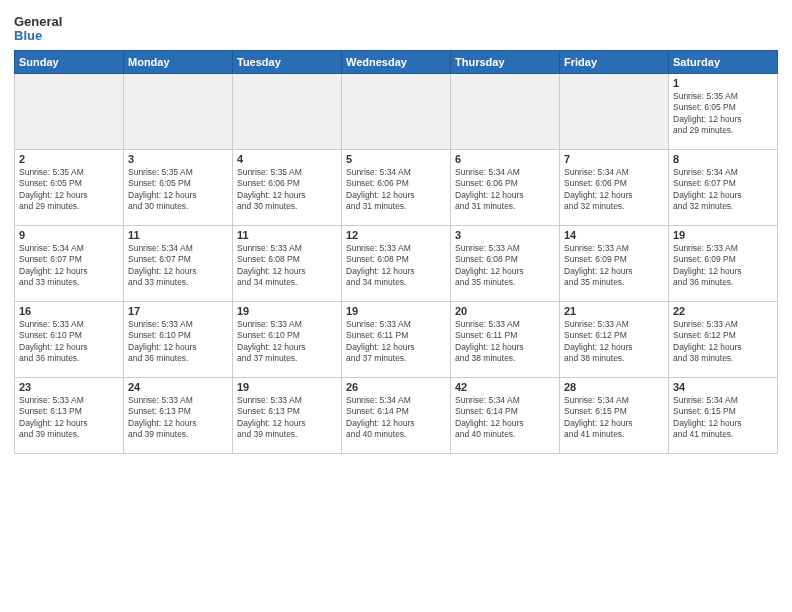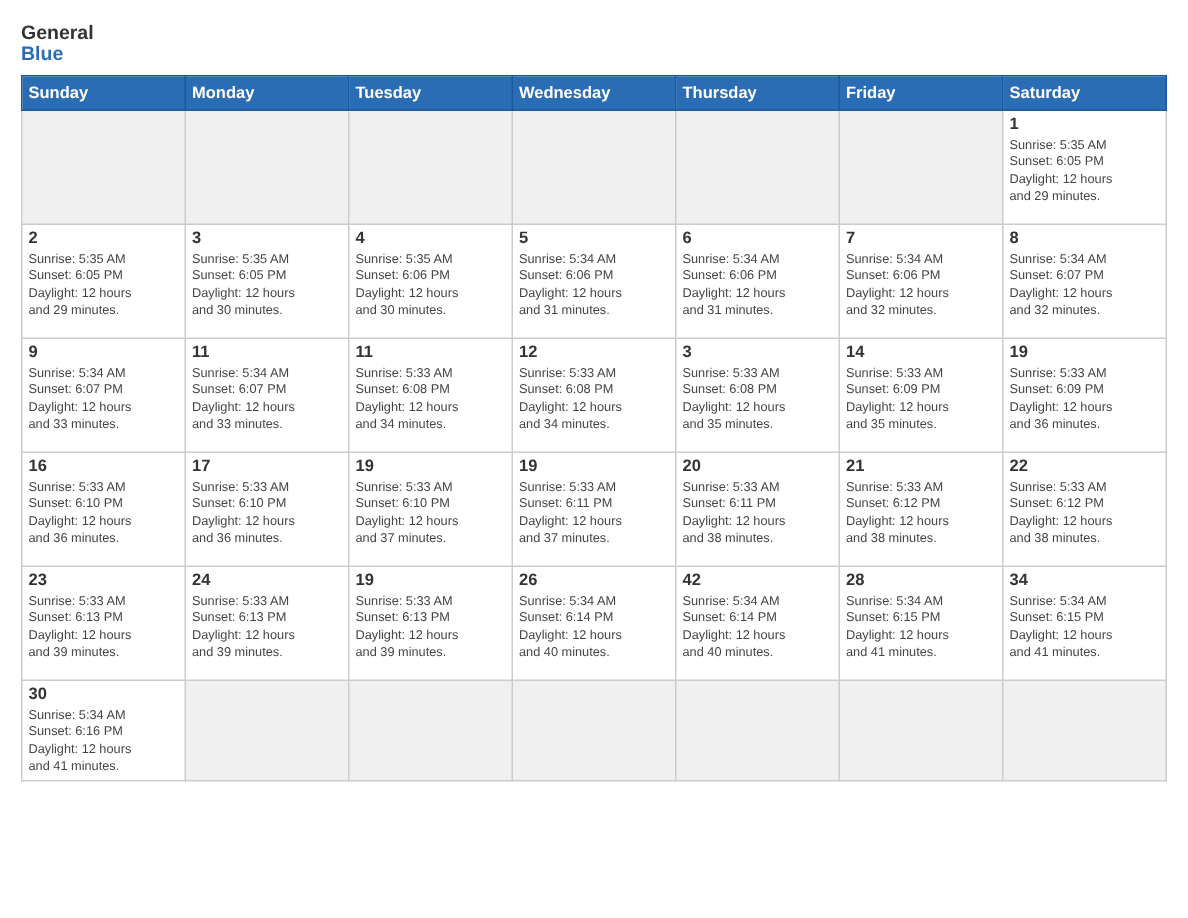--- a/index.html
+++ b/index.html
@@ -327,30 +327,15 @@
 and 41 minutes.</div>
           </td>
           <td>
             <span class="day-num">34</span>
             <div class="day-info" style="white-space: pre-line;">Sunrise: 5:34 AM
 Sunset: 6:15 PM
 Daylight: 12 hours
 and 41 minutes.</div>
           </td>
         </tr>
-        <tr class="last-row">
-          <td>
-            <span class="day-num">30</span>
-            <div class="day-info" style="white-space: pre-line;">Sunrise: 5:34 AM
-Sunset: 6:16 PM
-Daylight: 12 hours
-and 41 minutes.</div>
-          </td>
-          <td class="empty"></td>
-          <td class="empty"></td>
-          <td class="empty"></td>
-          <td class="empty"></td>
-          <td class="empty"></td>
-          <td class="empty"></td>
-        </tr>
       </tbody>
   </table>
 </div>
 
 </body></html>

